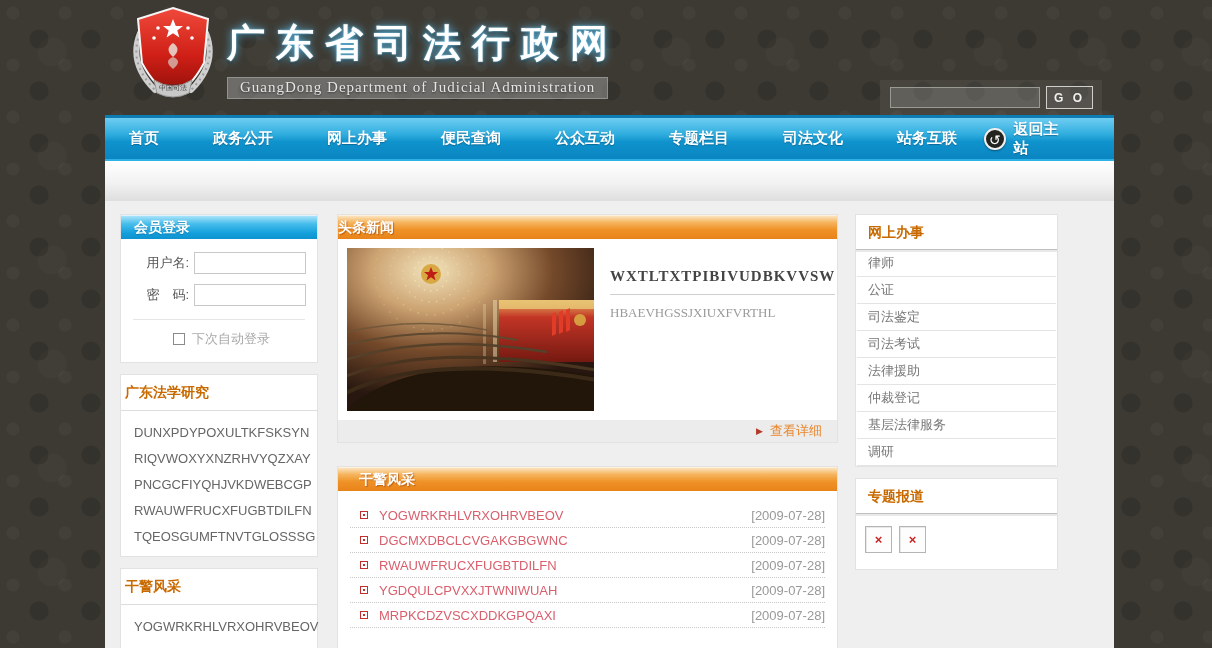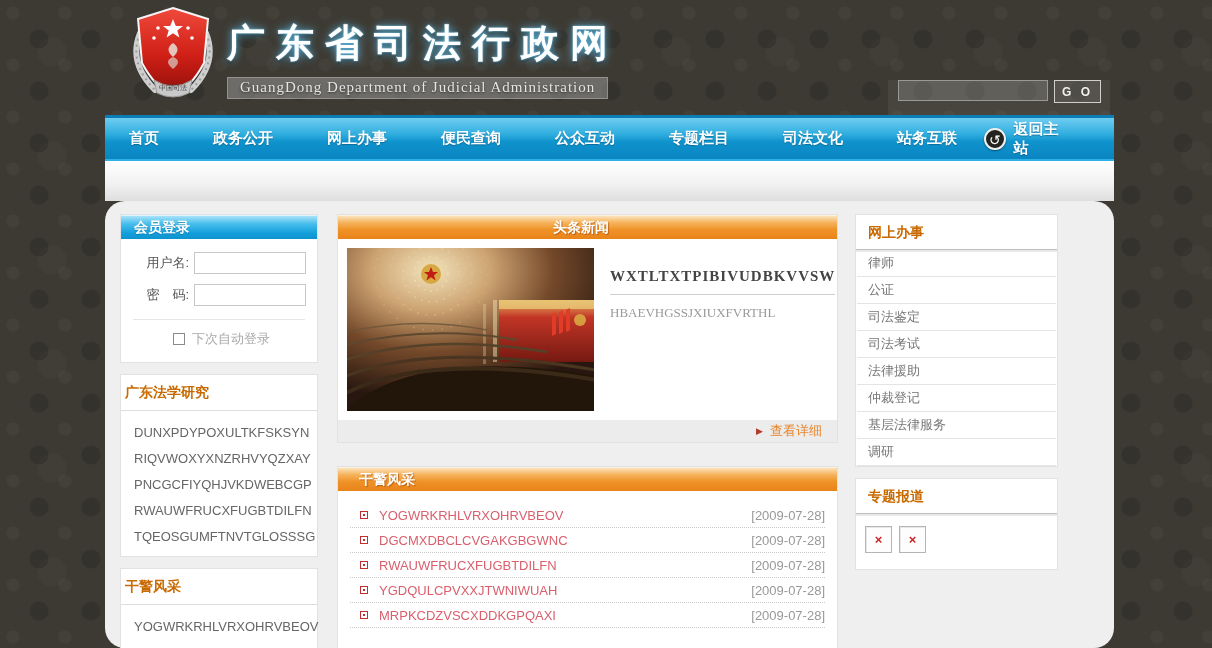--- a/index.html
+++ b/index.html
@@ -27,23 +27,23 @@
   }
   .site-subtitle {
     margin-top:8px; display:inline-block;
     background:rgba(170,170,170,0.45);
     border:1px solid rgba(255,255,255,0.25);
     color:#e5e5e5; font-family:"Liberation Serif", serif; font-size:15px;
     letter-spacing:1px; padding:1px 12px 2px 12px;
     text-shadow:0 1px 2px rgba(0,0,0,.5);
   }
   .search-zone {
-    position:absolute; right:4px; top:80px; width:222px; height:35px;
+    position:absolute; right:12px; top:80px; width:222px; height:35px;
     background:rgba(255,255,255,0.06);
-    display:flex; padding-left:10px;
+    display:flex; align-items:center; padding-left:10px;
   }
   .search-input {
     width:150px; height:21px; background:rgba(255,255,255,0.14);
     border:1px solid #9a9a94; outline:none; color:#eee; font-size:12px; padding:0 4px;
   }
   .go-btn {
     margin-left:6px; height:23px; padding:0 7px;
     background:rgba(255,255,255,0.08); border:1px solid #cfcfcb;
     color:#f0f0ee; font-size:12px; font-weight:bold; letter-spacing:3px; cursor:pointer;
   }
@@ -69,21 +69,20 @@
   }
   .return-label { color:#fff; font-size:15px; font-weight:bold; margin-left:8px; text-shadow:0 1px 1px rgba(0,60,90,.45); }
 
   
   .band { height:40px; background:linear-gradient(180deg,#ffffff 0%,#f2f2f2 55%,#dedede 100%); }
 
   
   .content {
     height:447px; background:#efefef; display:flex;
     padding:13px 14px 0 15px;
-    border-radius:20px;
   }
   .col-left  { width:198px; }
   .col-main  { width:501px; margin-left:19px; }
   .col-right { width:203px; margin-left:17px; }
 
   .panel { background:#ffffff; border:1px solid #e2e2e2; margin-bottom:11px; }
 
   
   .login-head {
     height:24px; line-height:23px; padding-left:13px;
@@ -110,21 +109,21 @@
   .side-link { display:block; color:#666; font-size:13px; line-height:26px; cursor:pointer; white-space:nowrap; }
 
   
   .orange-banner {
     height:24px; line-height:23px;
     background:linear-gradient(180deg,#fbe3bd 0%,#f6b45e 28%,#ef9227 60%,#e8831a 100%);
     border-top:1px solid #fdf0dc;
     color:#fff; font-size:14px; font-weight:bold;
     text-shadow:1px 1px 1px rgba(150,60,0,.55);
   }
-  .banner-right { text-align:center; padding-right:13px; }
+  .banner-right { text-align:left; padding-right:13px; }
   .banner-left  { text-align:left; padding-left:21px; }
   .headline-body { display:flex; padding:9px 8px 9px 9px; background:#fff;font-family:Liberation Serif, serif; }
   .headline-photo { width:247px; height:163px; flex:none; display:block; }
   .headline-text { flex:1; padding:0 12px 0 16px; }
   .headline-title {
     margin-top:20px; text-align:center; color:#444; font-size:15px; font-weight:bold;
     letter-spacing:1px; white-space:nowrap; cursor:pointer;
   }
   .headline-rule { border:none; border-top:1px solid #cfcfcf; margin:9px 0 10px 0; }
   .headline-excerpt { color:#9a9a9a; font-size:13px; }

